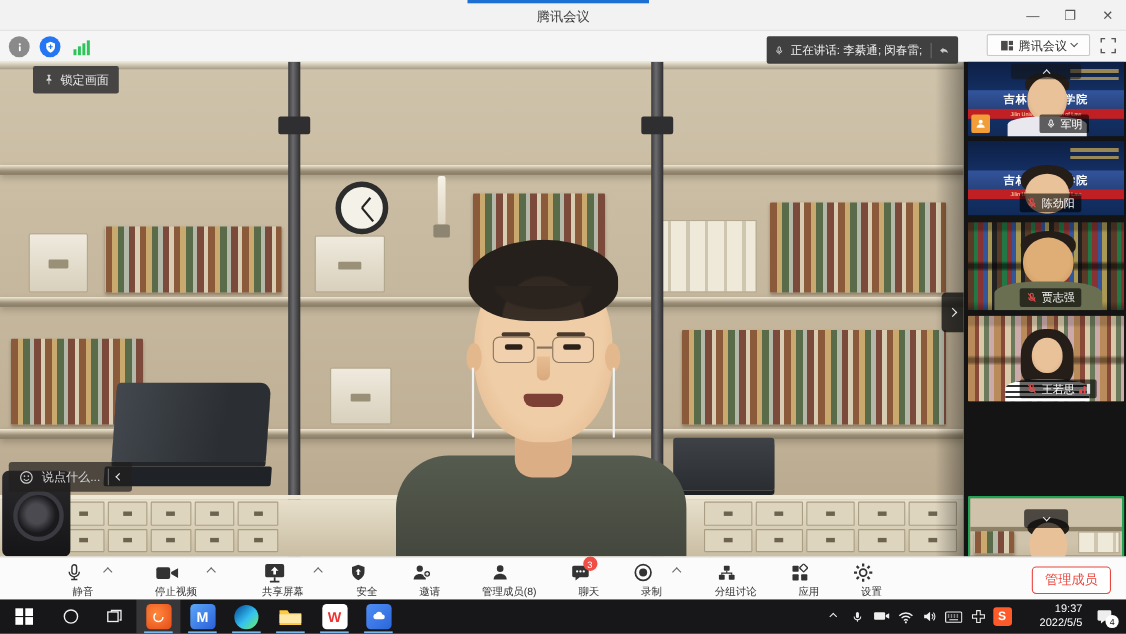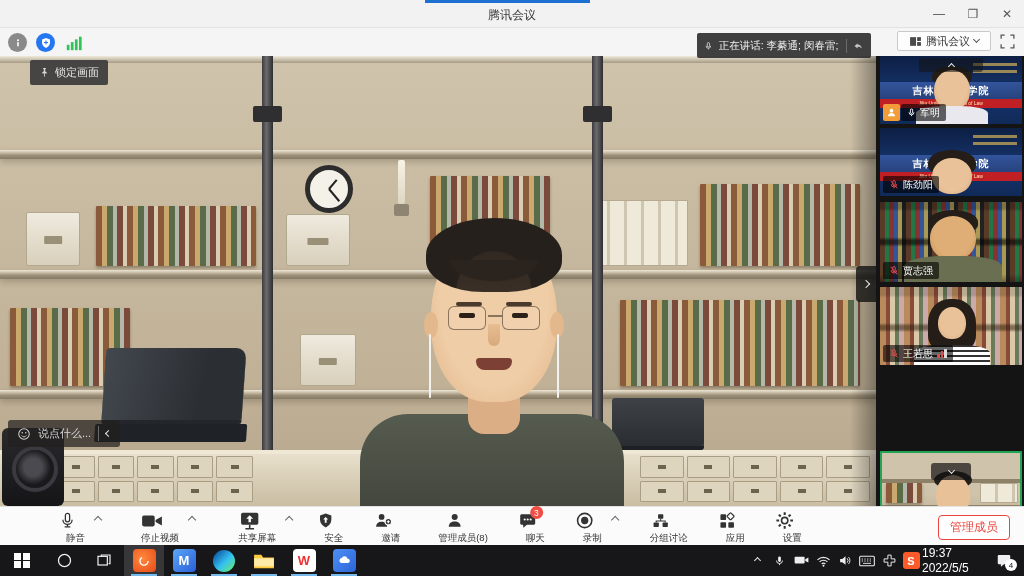--- a/index.html
+++ b/index.html
@@ -99,21 +99,21 @@
   .p-hair { position:absolute; border-radius:50% 50% 40% 40%; background:#241d18; }
   .p-body { position:absolute; border-radius:40% 40% 0 0; }
   .shelfbg-dark { position:absolute; inset:0; background:repeating-linear-gradient(90deg,#5a3b28 0 5px,#274 5px 9px,#833 9px 14px,#359 14px 18px,#a95 18px 22px,#222 22px 26px),#1d140e; }
   .shelfbg-dark:after { content:""; position:absolute; inset:0; background:linear-gradient(180deg,rgba(0,0,0,.25) 0 8%,transparent 12% 44%,rgba(0,0,0,.55) 48% 52%,transparent 56% 90%,rgba(0,0,0,.35)); }
   .shelfbg-warm { position:absolute; inset:0; background:repeating-linear-gradient(90deg,#b98a5a 0 6px,#8a4a3a 6px 10px,#d9c9a9 10px 15px,#6a7a5a 15px 19px,#caa 19px 24px),#7a5a3e; }
   .shelfbg-warm:after { content:""; position:absolute; inset:0; background:linear-gradient(180deg,rgba(0,0,0,.15) 0 10%,transparent 14% 46%,rgba(40,25,10,.5) 50% 54%,transparent 58%); }
   .dark-bg { position:absolute; inset:0; background:#0a0a0c; }
   .blob { position:absolute; left:46px; top:-6px; width:52px; height:110px; background:linear-gradient(160deg,#8e8e9a,#55555e 70%); transform:rotate(14deg); border-radius:18px; opacity:.85; }
   .name-chip { position:absolute; left:3px; bottom:3px; display:flex; align-items:center; gap:0; z-index:3; }
   .host-badge { width:17px; height:17px; background:#f29d38; border-radius:2px; display:flex; align-items:center; justify-content:center; margin-right:1px; }
-  .chip-body { height:17px; background:rgba(0,0,0,.6); border-radius:2px; display:flex; align-items:center; gap:4px; padding:0 6px; color:#fff; font-size:10px; white-space:nowrap; }
+  .chip-body { height:17px; background:rgba(0,0,0,.6); border-radius:2px; display:flex; align-items:center; gap:4px; padding:0 6px; color:#fff; font-size:10px; white-space:nowrap;margin-left:44px; }
   .netbars { display:flex; align-items:flex-end; gap:1px; height:9px; }
   .netbars i { width:2.5px; background:#e04b4b; }
   .collapse-pill { position:absolute; left:50%; top:2px; transform:translateX(-50%); width:64px; height:14px; background:rgba(20,20,20,.55); border-radius:3px; display:flex; align-items:center; justify-content:center; z-index:3; }
   .tile-self { border:2px solid #23a455; background:#9a8e78; }
   .self-scene { position:absolute; inset:0; background:linear-gradient(180deg,#cfc3ab 0 55%,#b9ab90 100%); }
   .self-scene .sline { position:absolute; left:0; width:100%; height:4px; background:#8d8168; }
   .self-head { position:absolute; left:54px; top:22px; width:34px; height:40px; border-radius:50% 50% 44% 44%; background:#e8c198; }
   .self-hair { position:absolute; left:52px; top:18px; width:38px; height:18px; border-radius:50%; background:#241d18; }
   .vbtn { position:absolute; left:50%; top:10px; transform:translateX(-50%); width:40px; height:17px; background:rgba(20,20,20,.7); border-radius:3px; display:flex; align-items:center; justify-content:center; z-index:3; }
 
@@ -133,21 +133,21 @@
   .startbtn { width:44px; display:flex; align-items:center; justify-content:center; }
   .winlogo { display:grid; grid-template-columns:7px 7px; grid-template-rows:7px 7px; gap:1.5px; }
   .winlogo i { background:#fff; }
   .searchbox { width:260px; margin:3px 0; background:#f6f6f6; border:1px solid #9a9a9a; display:flex; align-items:center; gap:8px; padding:0 9px; }
   .searchbox input { border:none; outline:none; background:transparent; font-size:11.5px; color:#222; width:200px; font-family:"Liberation Sans",sans-serif; }
   .tb-app { width:40px; display:flex; align-items:center; justify-content:center; position:relative; }
   .tb-app.running:after { content:""; position:absolute; left:7px; right:7px; bottom:0; height:2.5px; background:#76b9ed; }
   .tb-app.active { background:rgba(255,255,255,.14); }
   .tray { margin-left:auto; display:flex; align-items:center; }
   .tray-ic { width:22px; height:31px; display:flex; align-items:center; justify-content:center; }
-  .clockblk { width:62px; text-align:left; color:#fff; font-size:12px; line-height:1.25; }
+  .clockblk { width:62px; text-align:right; color:#fff; font-size:10px; line-height:1.25; }
   .notif { width:40px; height:31px; display:flex; align-items:center; justify-content:center; position:relative; }
   .notif .cnt { position:absolute; right:7px; bottom:5px; width:12px; height:12px; background:#fff; color:#111; border-radius:50%; font-size:8px; display:flex; align-items:center; justify-content:center; }
 
   .app-sq { width:23px; height:23px; border-radius:4px; display:flex; align-items:center; justify-content:center; font-size:13px; font-weight:bold; }
 </style>
 </head>
 <body>
 
 <div class="screen">
 

